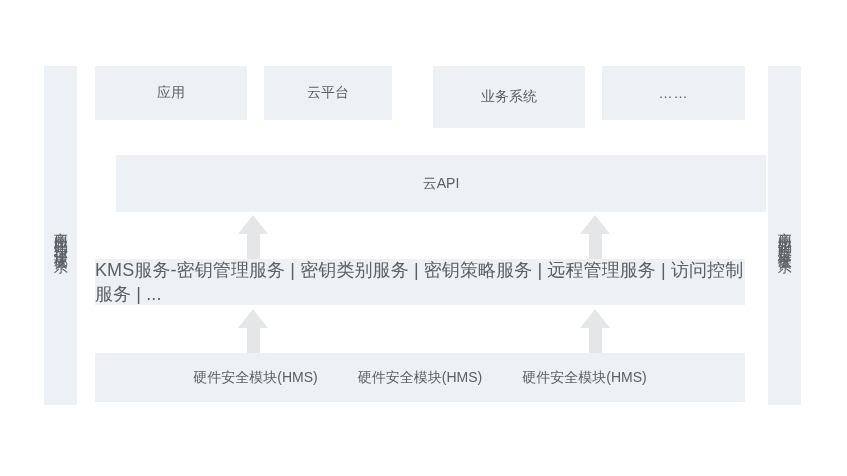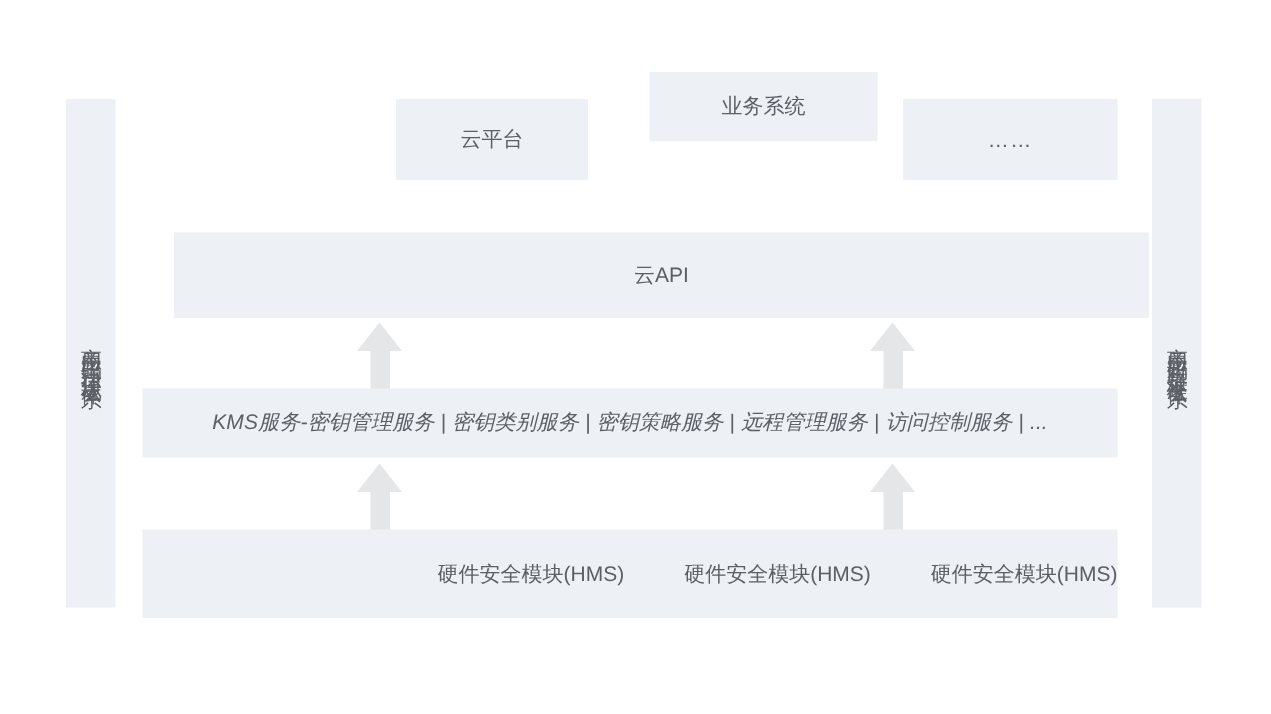--- a/index.html
+++ b/index.html
@@ -33,21 +33,21 @@
     position:absolute;
     background:#edf0f5;
     display:flex;
     align-items:center;
     justify-content:center;
     color:#5c6066;
     font-size:14px;
     box-sizing:border-box;
   }
   .box.wide{font-size:14px;}
-  .box.kms{font-size:14px;letter-spacing:.1px;font-style:italic;}
+  .box.kms{font-size:18px;letter-spacing:.1px;}
   .dots{letter-spacing:1px;}
 
   .hms-row{
     position:absolute;
     background:#edf0f5;
     display:flex;
     align-items:center;
     justify-content:center;
     gap:40px;
     color:#5c6066;
@@ -77,26 +77,29 @@
 <div id="stage">
 
   <div class="side-pillar" style="left:44px;top:66px;width:33px;height:339px;">
     <span class="vtext">商用密码法律法规体系</span>
   </div>
 
   <div class="side-pillar" style="left:768px;top:66px;width:33px;height:339px;">
     <span class="vtext">商用密码政策标准体系</span>
   </div>
 
+  <div class="box" style="left:95px;top:66px;width:152px;height:54px;">
+    <span>应用</span>
+  </div>
 
   <div class="box" style="left:264px;top:66px;width:128px;height:54px;">
     <span>云平台</span>
   </div>
 
-  <div class="box" style="left:433px;top:48px;width:152px;height:46px;text-align:right;">
+  <div class="box" style="left:433px;top:66px;width:152px;height:62px;text-align:right;">
     <span>业务系统</span>
   </div>
 
   <div class="box" style="left:602px;top:66px;width:143px;height:54px;">
     <span class="dots">……</span>
   </div>
 
   <div class="box wide" style="left:95px;top:155px;width:650px;height:57px;margin-left:21px;">
     <span>云API</span>
   </div>
@@ -118,19 +121,19 @@
   <div class="arrow" style="left:238px;top:309px;width:31px;height:45px;">
     <span class="head"></span>
     <span class="shaft"></span>
   </div>
 
   <div class="arrow" style="left:580px;top:309px;width:31px;height:45px;">
     <span class="head"></span>
     <span class="shaft"></span>
   </div>
 
-  <div class="hms-row" style="left:95px;top:353px;width:650px;height:59px;justify-content:flex-end;">
+  <div class="hms-row" style="left:95px;top:353px;width:650px;height:49px;">
     <span class="hms-cell">硬件安全模块(HMS)</span>
     <span class="hms-cell">硬件安全模块(HMS)</span>
     <span class="hms-cell">硬件安全模块(HMS)</span>
   </div>
 
 </div>
 
 </body></html>

